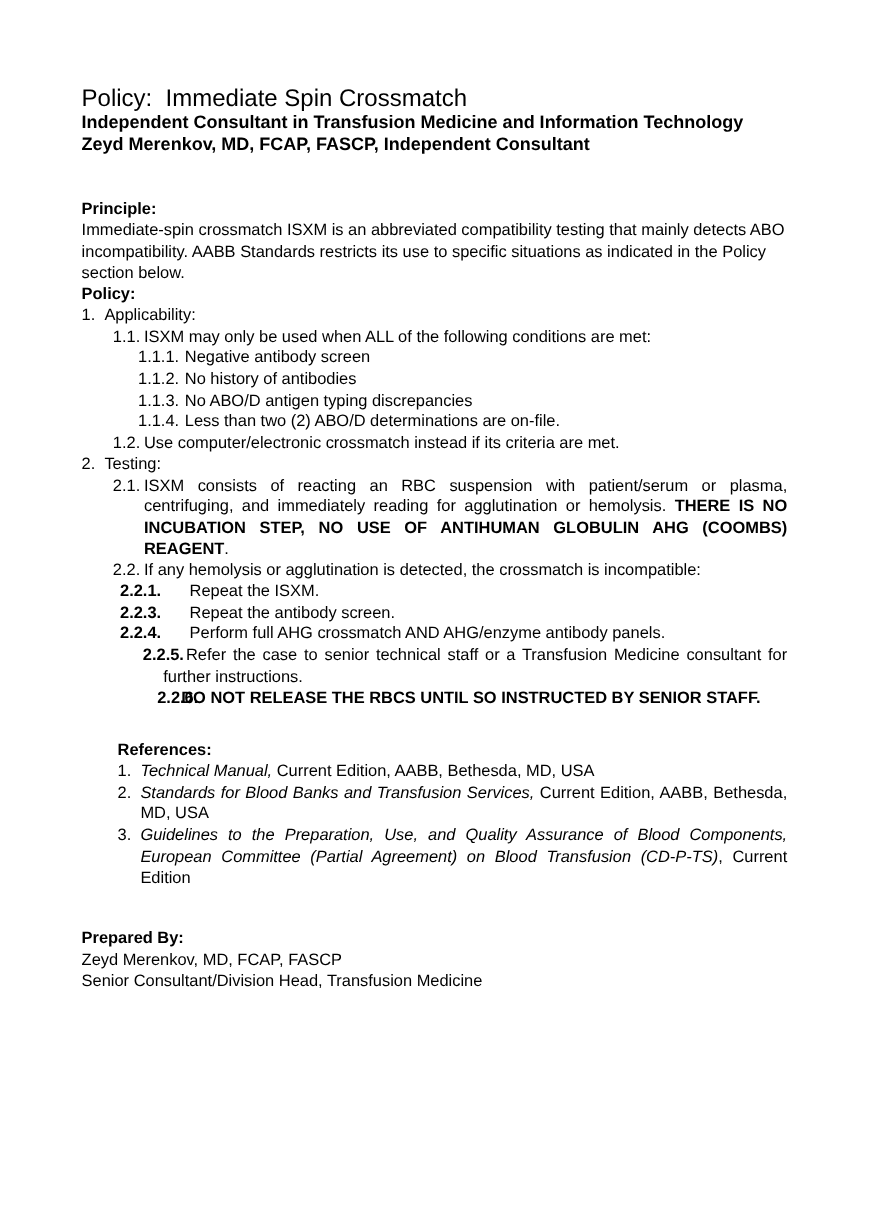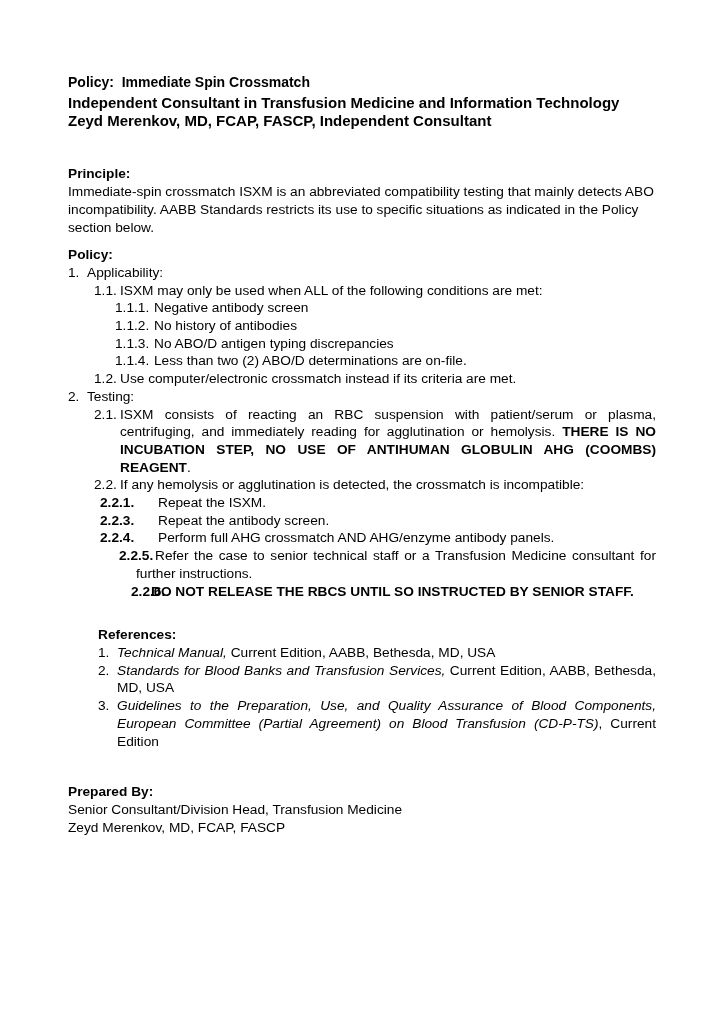--- a/index.html
+++ b/index.html
@@ -18,35 +18,35 @@
     line-height: 17.7px;
     overflow: hidden;
   }
   .content {
     position: absolute;
     left: 68px;
     top: 70px;
     width: 588px;
   }
   .doc-title {
-    font-size: 14px;
+    font-size: 20px;
     line-height: 24px;
-    font-weight: bold;
+    font-weight: normal;
     white-space: pre-wrap;
   }
   .doc-subtitle {
     font-size: 15px;
     line-height: 17.7px;
     font-weight: bold;
   }
   .section-heading {
     font-weight: bold;
   }
   .sec-principle { margin-top: 36px; }
-  .sec-policy    { margin-top: 10px; }
+  .sec-policy    { }
   .sec-references{ margin-top: 26px; margin-left: 30px; }
   .sec-prepared  { margin-top: 33px; }
 
   .li { position: relative; }
   .li .num {
     position: absolute;
     top: 0;
     text-align: right;
     white-space: nowrap;
   }
@@ -120,18 +120,18 @@
       <div class="section-heading">References:</div>
       <div id="references-list">
           <div class="li l1 item-ref-1"><span class="num">1.</span><span class="txt"><span class="i">Technical Manual,</span><span> Current Edition, AABB, Bethesda, MD, USA</span></span></div>
           <div class="li l1 item-ref-2"><span class="num">2.</span><span class="txt"><span class="i">Standards for Blood Banks and Transfusion Services,</span><span> Current Edition, AABB, Bethesda, MD, USA</span></span></div>
           <div class="li l1 item-ref-3"><span class="num">3.</span><span class="txt"><span class="i">Guidelines to the Preparation, Use, and Quality Assurance of Blood Components, European Committee (Partial Agreement) on Blood Transfusion (CD-P-TS)</span><span>, Current Edition</span></span></div>
         </div>
     </div>
 
     <div class="sec-prepared">
       <div class="section-heading">Prepared By:</div>
+      <div>Zeyd Merenkov, MD, FCAP, FASCP</div>
       <div>Senior Consultant/Division Head, Transfusion Medicine</div>
-      <div>Zeyd Merenkov, MD, FCAP, FASCP</div>
     </div>
 
   </div>
 </div>
 
 </body></html>

